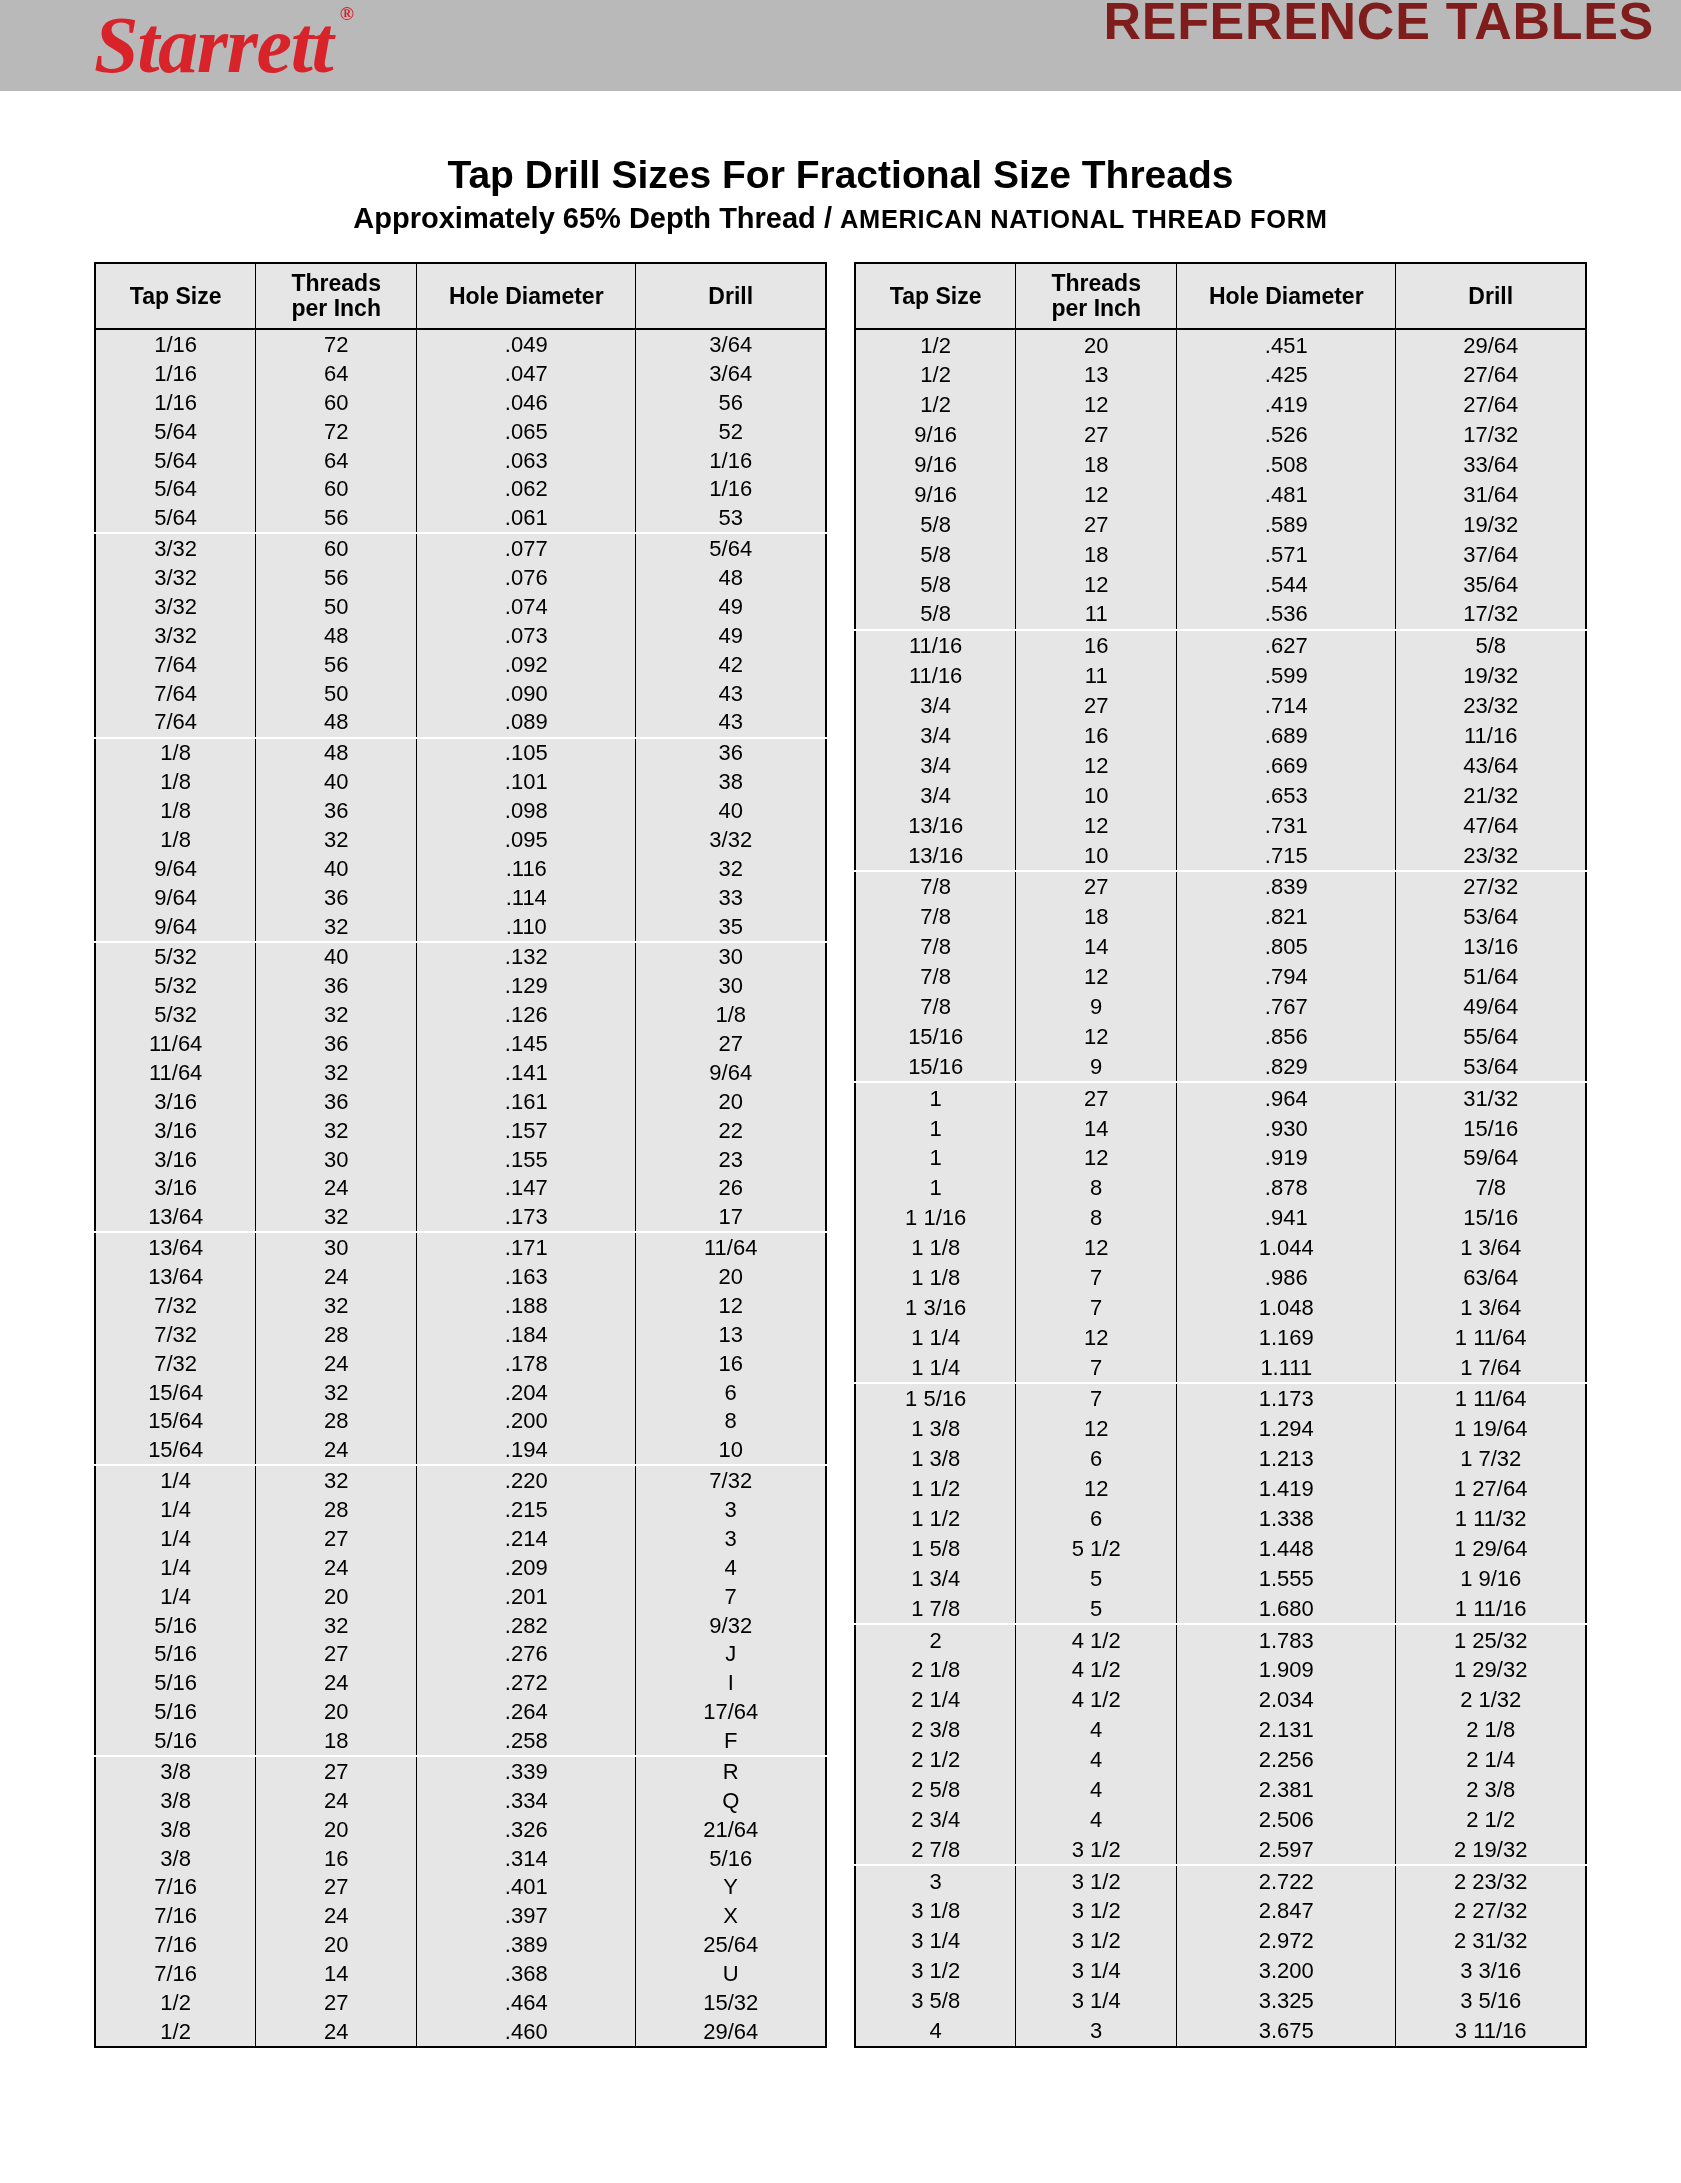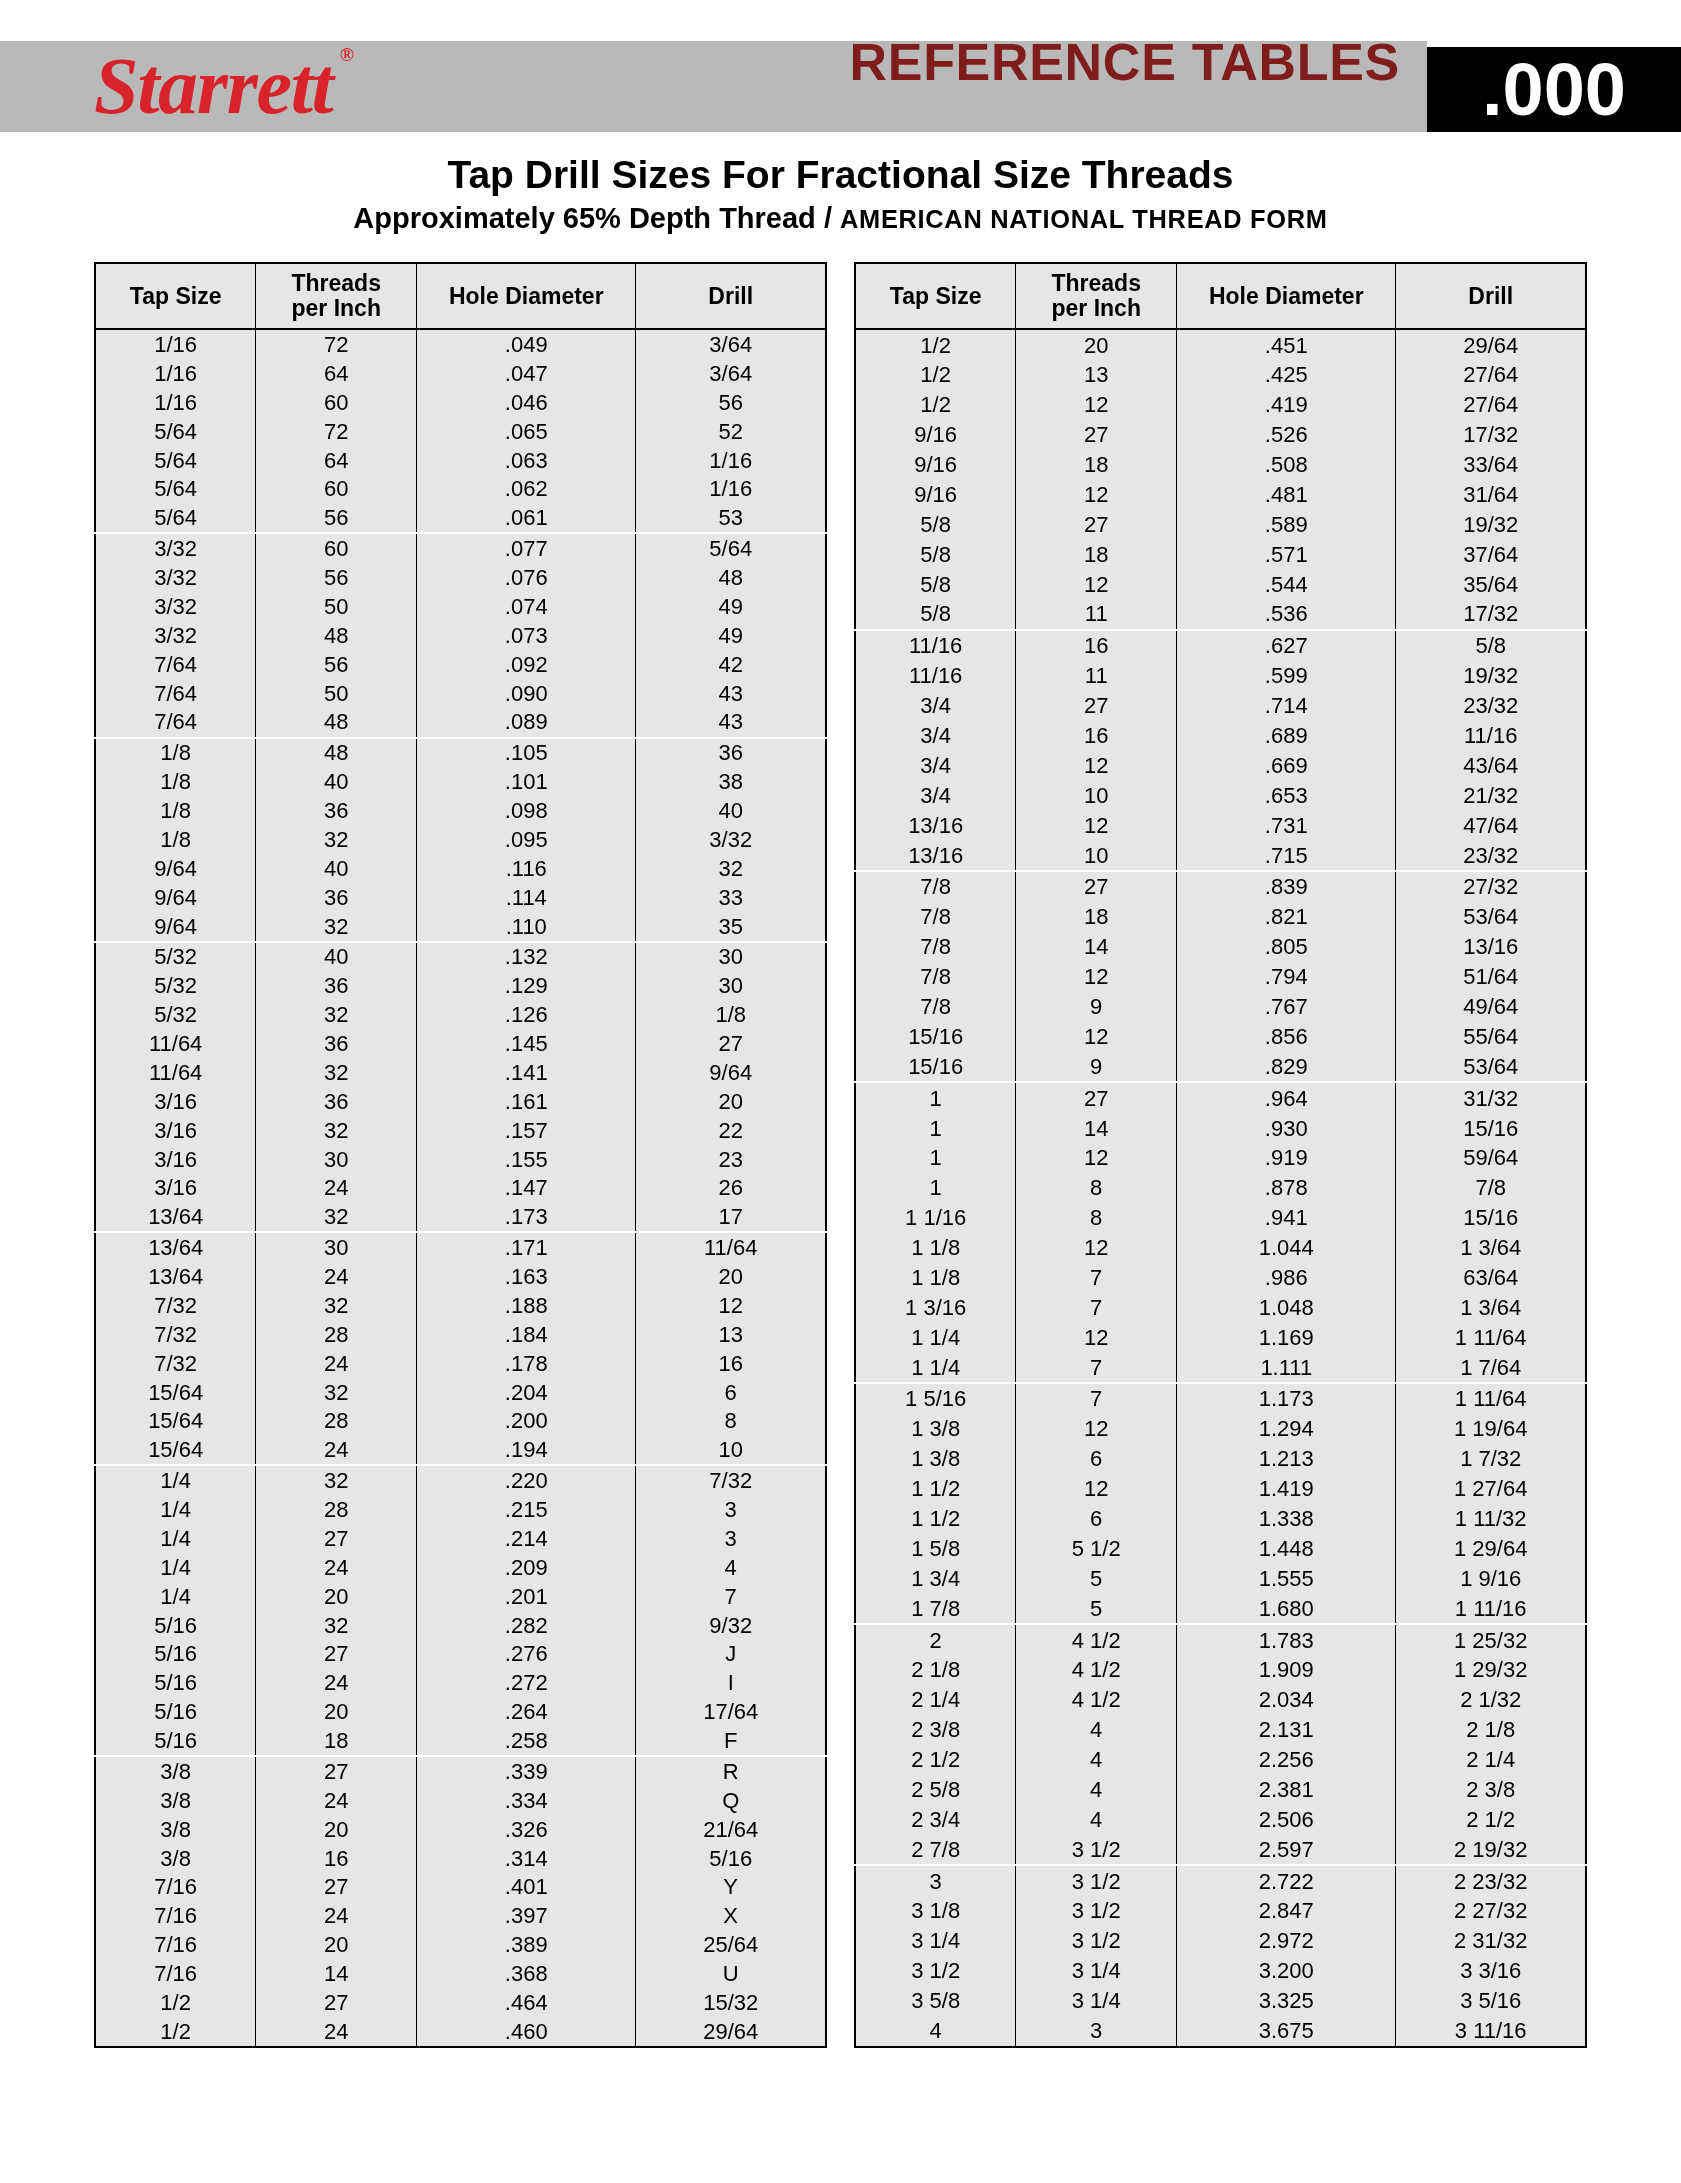--- a/index.html
+++ b/index.html
@@ -4,21 +4,21 @@
 <style>
   * { box-sizing: border-box; margin: 0; padding: 0; }
   body {
     font-family: Helvetica, Arial, sans-serif;
     background: #fff;
     width: 1681px;
   }
   .page { width: 1681px; }
   .header {
     display: flex;
-    align-items: flex-end;
+    align-items: flex-start;
     width: 100%;
     height: 132px;
   }
   .header-gray {
     flex: 1;
     background: #b9b9b9;
     display: flex;
     align-items: center;
     padding-left: 94px;
     padding-right: 27px;
@@ -117,23 +117,20 @@
 <body>
 
 <div class="page">
   <div class="header">
     <div class="header-gray">
       <div class="logo">
         <span>Starrett</span>
         <span class="logo-r">®</span>
       </div>
       <div class="ref-title">REFERENCE TABLES</div>
-    </div>
-    <div class="header-black">
-      <span>.000</span>
     </div>
   </div>
 
   <div class="content">
     <div class="title">Tap Drill Sizes For Fractional Size Threads</div>
     <div class="subtitle">
       <span>Approximately 65% Depth Thread / </span><span class="sub-small">AMERICAN NATIONAL THREAD FORM</span>
     </div>
 
     <div class="tables">

